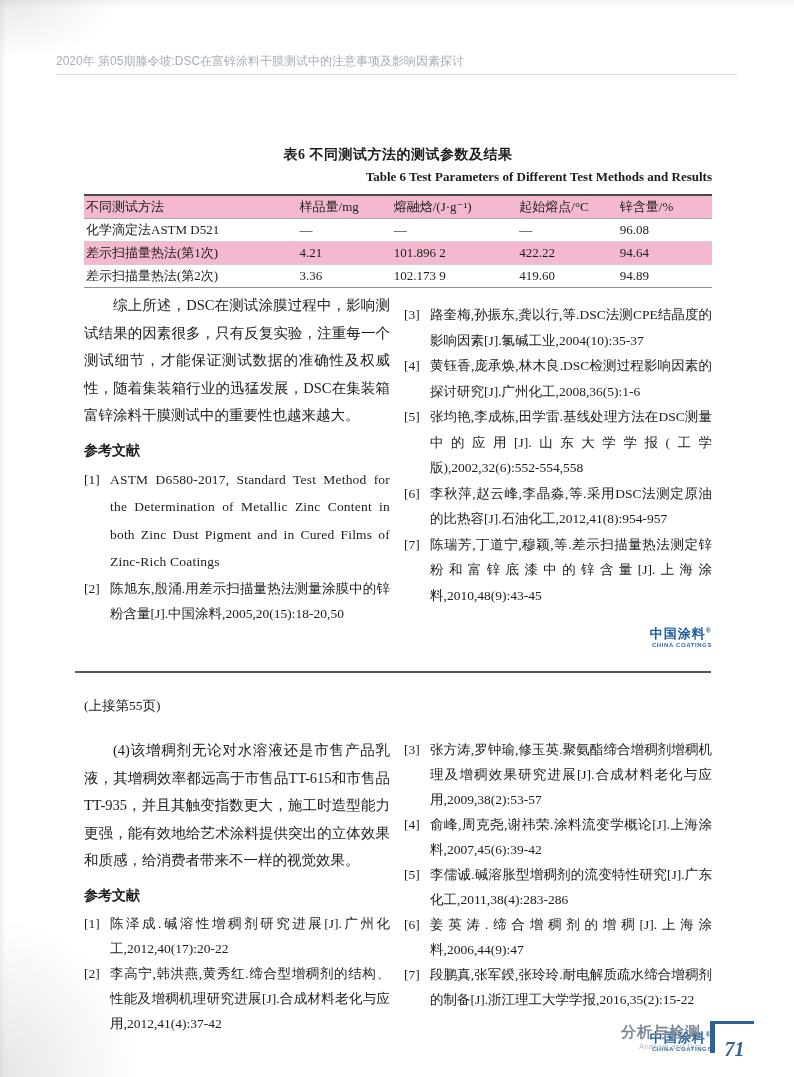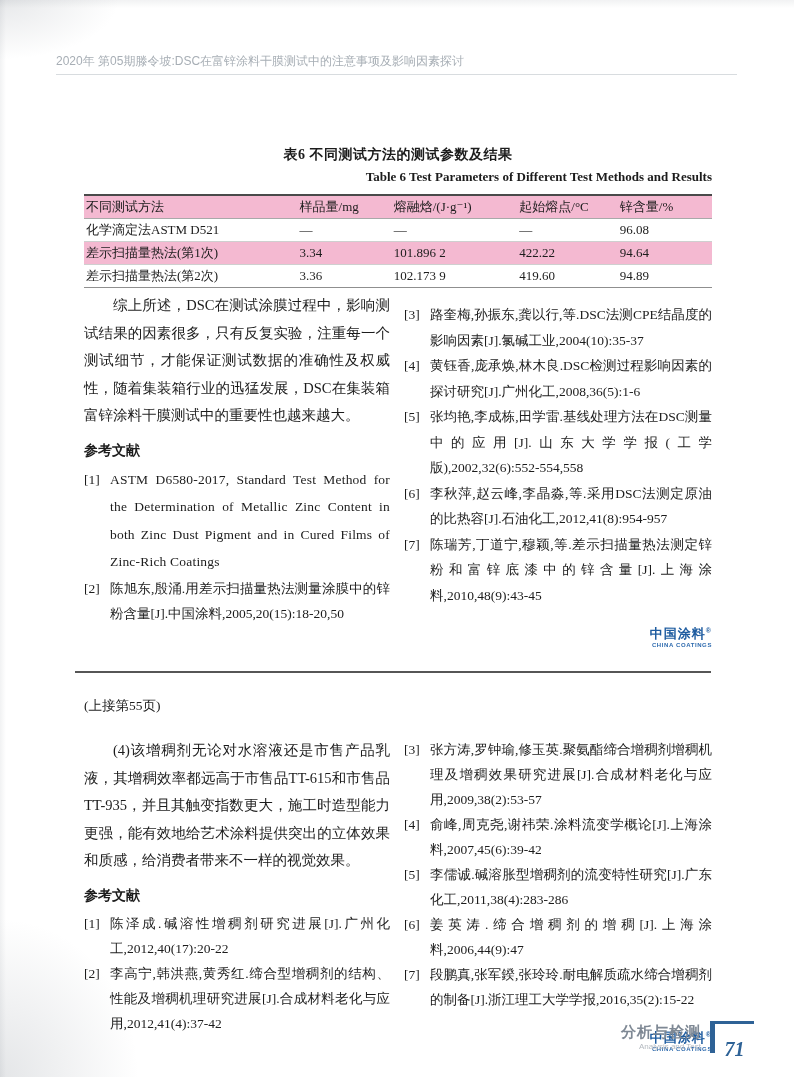--- a/index.html
+++ b/index.html
@@ -105,21 +105,21 @@
       <tbody>
         <tr>
           <td>化学滴定法ASTM D521</td>
           <td>—</td>
           <td>—</td>
           <td>—</td>
           <td>96.08</td>
         </tr>
         <tr class="pink">
           <td>差示扫描量热法(第1次)</td>
-          <td>3.34</td>
+          <td>4.21</td>
           <td>101.896 2</td>
           <td>422.22</td>
           <td>94.64</td>
         </tr>
         <tr>
           <td>差示扫描量热法(第2次)</td>
           <td>3.36</td>
           <td>102.173 9</td>
           <td>419.60</td>
           <td>94.89</td>

